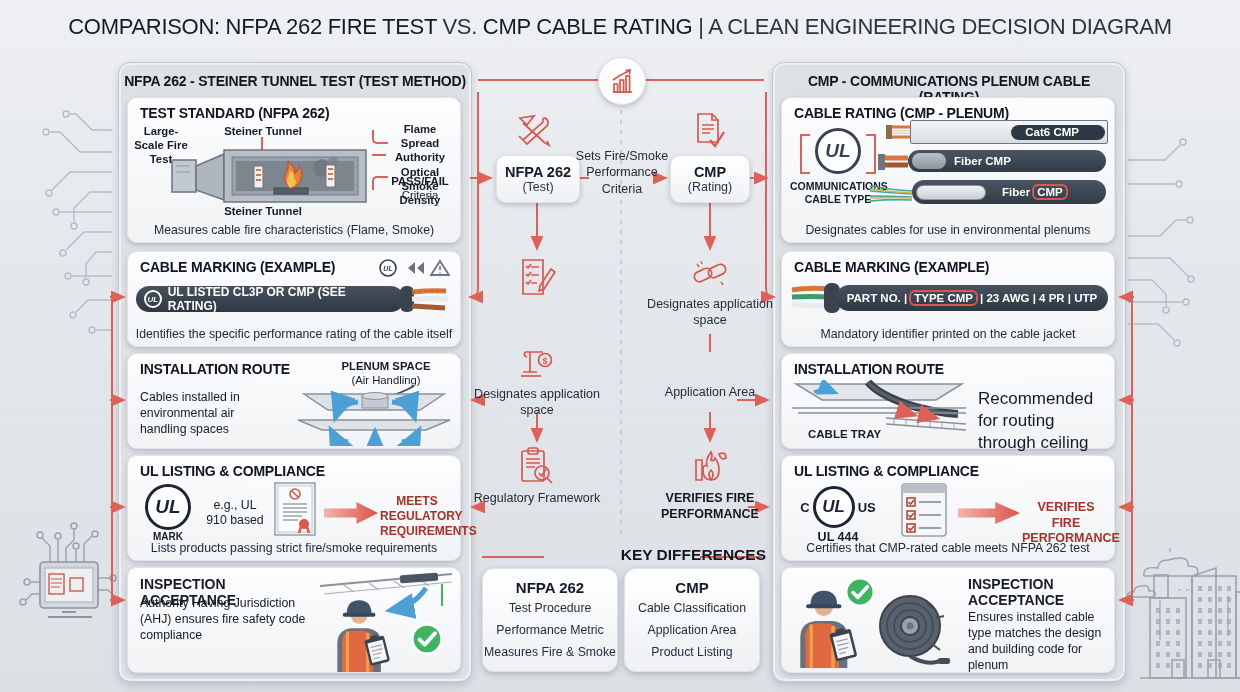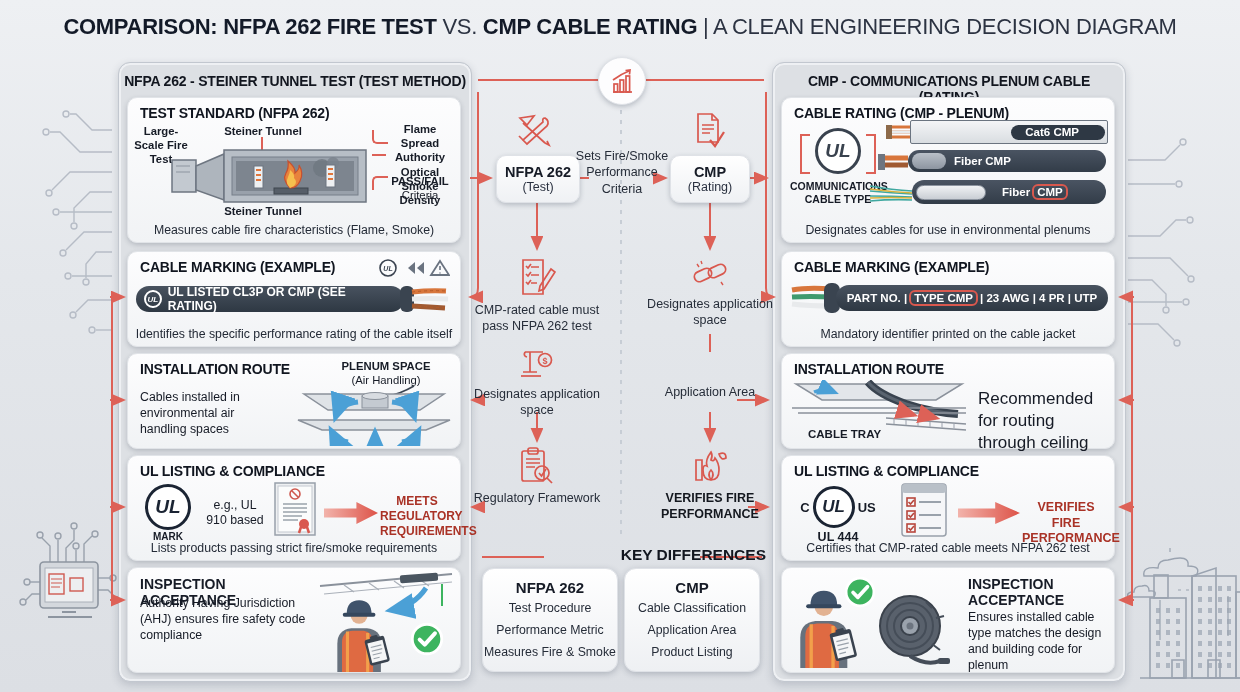--- a/index.html
+++ b/index.html
@@ -2,21 +2,21 @@
 <html><head>
 <meta charset="utf-8">
 <style>
   html,body{margin:0;padding:0;background:#dfe2e6;}
   .canvas{position:relative;width:1240px;height:692px;overflow:hidden;
     background:linear-gradient(180deg,#eef0f3 0%,#e4e7eb 40%,#dcdfe4 100%);
     font-family:"Liberation Sans",sans-serif;color:#161b26;}
   .abs{position:absolute;}
   
   .titlebar{position:absolute;top:14px;left:0;width:100%;text-align:center;font-size:22px;letter-spacing:-.3px;color:#20293a;}
-  .titlebar .b{font-weight:bold;color:#131a28;}
+  .titlebar .b{font-weight:normal;color:#131a28;}
   .titlebar .l{font-weight:normal;color:#2c3342;}
   
   .panel{position:absolute;top:62px;width:352px;height:618px;background:#dde0e4;
     border:1px solid #c2c7cf;border-radius:12px;z-index:1;
     box-shadow:inset 0 0 0 2px #eef0f3,0 3px 8px rgba(40,50,70,.18);}
   .panel-header{text-align:center;font-weight:bold;font-size:14px;padding:10px 4px 6px;color:#12161f;letter-spacing:-.2px;}
   .card{position:absolute;left:8px;width:334px;background:linear-gradient(180deg,#fdfdfe,#f1f3f5);
     border:1px solid #e1e4e8;border-radius:10px;box-shadow:0 2px 5px rgba(40,50,70,.22);box-sizing:border-box;}
   .card-title{position:absolute;top:7px;left:12px;font-weight:bold;font-size:14px;letter-spacing:-.2px;color:#10151f;}
   .caption{position:absolute;left:0;bottom:5px;width:100%;text-align:center;font-size:12.3px;color:#232a36;}
@@ -366,21 +366,20 @@
     <div class="t2">(Rating)</div>
   </div>
 
   <svg class="abs" style="left:518px;top:256px;z-index:3" width="38" height="42" viewBox="0 0 38 42">
     <g stroke="#d9584e" stroke-width="1.7" fill="none">
       <path d="M5,4 H25 V38 H5 Z"></path>
       <path d="M8,10 l2,2 3,-4 M13,11 h8 M8,18 l2,2 3,-4 M13,19 h8 M8,26 l2,2 3,-4 M13,27 h6"></path>
       <path d="M22,30 L33,13 L37,16 L26,33 L21,35 Z"></path>
     </g>
   </svg>
-  <div class="flowtxt" style="left:470px;top:302px;width:134px;">CMP-rated cable must pass NFPA 262 test</div>
   <svg class="abs" style="left:519px;top:340px;z-index:3" width="36" height="40" viewBox="0 0 36 40">
     <g stroke="#d9584e" stroke-width="1.7" fill="none">
       <path d="M4,32 H18 M11,32 V12 M6,12 H24 M6,12 Q4,16 8,17"></path>
       <circle cx="26" cy="20" r="6.5"></circle>
       <text x="26" y="23.5" font-size="9" text-anchor="middle" fill="#d9584e" stroke="none" font-weight="bold">$</text>
       <path d="M2,36 H22"></path>
     </g>
   </svg>
   <div class="flowtxt" style="left:470px;top:386px;width:134px;">Designates application space</div>
   <svg class="abs" style="left:517px;top:446px;z-index:3" width="40" height="42" viewBox="0 0 40 42">

